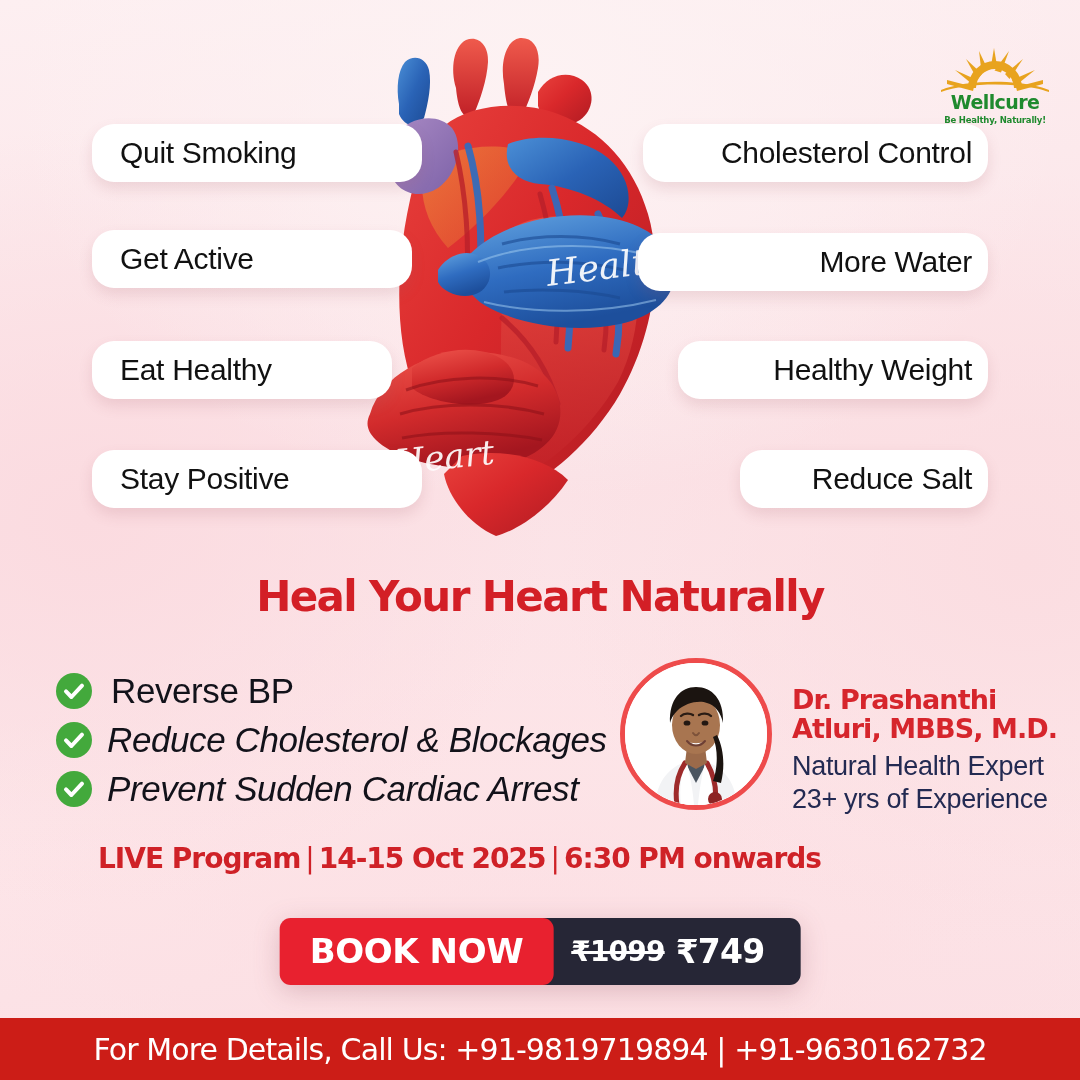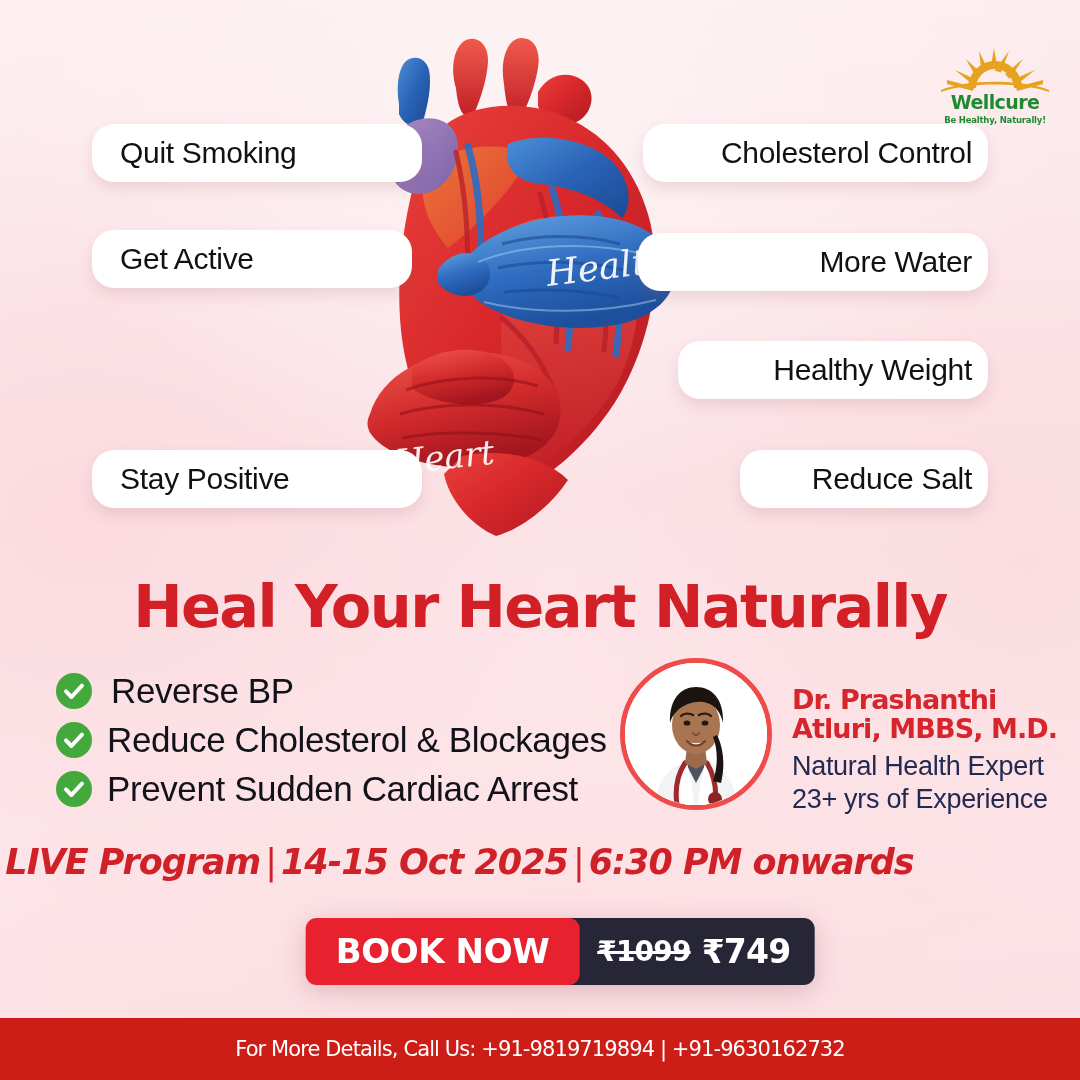--- a/index.html
+++ b/index.html
@@ -61,30 +61,30 @@
   .p-r1 { top:124px; width:345px; }
   .p-r2 { top:233px; width:350px; }
   .p-r3 { top:341px; width:310px; }
   .p-r4 { top:450px; width:248px; }
 
   
   .headline {
     position:absolute; top:572px; left:0; width:1080px;
     text-align:center;
     font-family:"DejaVu Sans", sans-serif;
-    font-weight:bold; font-size:59px; color:#d31f26;
+    font-weight:bold; font-size:42px; color:#d31f26;
     letter-spacing:-1.6px;
   }
 
   
   .bullets { position:absolute; left:56px; top:666px; width:570px; }
   .bullet { display:flex; align-items:center; height:49px; }
   .tick { width:36px; height:36px; flex:none; margin-right:19px; }
   .bullet-text { font-size:35px; color:#12121a; letter-spacing:-0.4px; }
-  .b2 .bullet-text, .b3 .bullet-text { margin-left:-4px; }
+  .b2 .bullet-text, .b3 .bullet-text { margin-left:-4px;font-style:italic; }
 
   
   .doctor { position:absolute; left:620px; top:658px; display:flex; align-items:flex-start; }
   .doc-photo {
     width:152px; height:152px; border-radius:50%;
     border:5px solid #ee4b4b; background:#fff;
     overflow:hidden; flex:none; position:relative;
   }
   .doc-photo svg { position:absolute; top:0; left:0; width:100%; height:100%; }
   .doc-info { margin-left:20px; padding-top:28px; }
@@ -94,49 +94,49 @@
   }
   .doc-sub {
     font-size:27px; line-height:1.22; color:#232a52;
     letter-spacing:-0.3px; margin-top:6px;
   }
 
   
   .live {
     position:absolute; top:842px; left:0; width:919px; text-align:center;
     font-family:"DejaVu Sans", sans-serif; font-weight:bold;
-    font-size:35px; color:#cf2127; letter-spacing:-1px;font-style:italic;
+    font-size:28px; color:#cf2127; letter-spacing:-1px;
   }
   .live .sep { font-weight:normal; padding:0 5px; }
 
   
   .cta { position:absolute; top:918px; left:50%; transform:translateX(-50%); display:flex; align-items:stretch;
-         filter:drop-shadow(0 6px 13px rgba(120,40,60,0.22));margin-left:20px; }
+         filter:drop-shadow(0 6px 13px rgba(120,40,60,0.22)); }
   .cta-book {
     background:#e8212f; color:#fff; border-radius:11px;
     font-family:"DejaVu Sans", sans-serif; font-weight:bold;
     font-size:34px; letter-spacing:-0.4px;
     padding:13px 30px 14px 30px;
     display:flex; align-items:center; position:relative; z-index:2;
   }
   .cta-price {
     background:#262636; color:#fff; border-radius:11px;
     display:flex; align-items:center; gap:11px;
-    padding:13px 24px 14px 44px; margin-left:-26px;
+    padding:13px 36px 14px 44px; margin-left:-26px;
     font-family:"DejaVu Sans", sans-serif; font-weight:bold;
     font-size:33px; letter-spacing:-0.8px;
   }
   .cta-old { font-size:28px; text-decoration:line-through; text-decoration-thickness:3px; }
 
   
   .footer {
     position:absolute; left:0; bottom:0; width:1080px; height:62px;
     background:#cc1d17; display:flex; align-items:center; justify-content:center;
     font-family:"DejaVu Sans", sans-serif;
-    font-size:21px; color:#fff; letter-spacing:-0.9px;
+    font-size:30px; color:#fff; letter-spacing:-0.9px;
   }
 </style>
 </head>
 <body>
 
 <div id="poster">
 
   <div class="logo">
     <div class="logo-sun">
       <svg width="112" height="46" viewBox="0 0 112 46">
@@ -251,20 +251,23 @@
       <text class="script" x="44" y="456" font-size="34" transform="rotate(-6 44 456)">Heart</text>
     </svg>
   </div>
 
   <div class="pill left p-l1">
       <span>Quit Smoking</span>
     </div>
   <div class="pill left p-l2">
       <span>Get Active</span>
     </div>
+  <div class="pill left p-l3">
+      <span>Eat Healthy</span>
+    </div>
   <div class="pill left p-l4">
       <span>Stay Positive</span>
     </div>
 
   <div class="pill right p-r1">
       <span>Cholesterol Control</span>
     </div>
   <div class="pill right p-r2">
       <span>More Water</span>
     </div>

